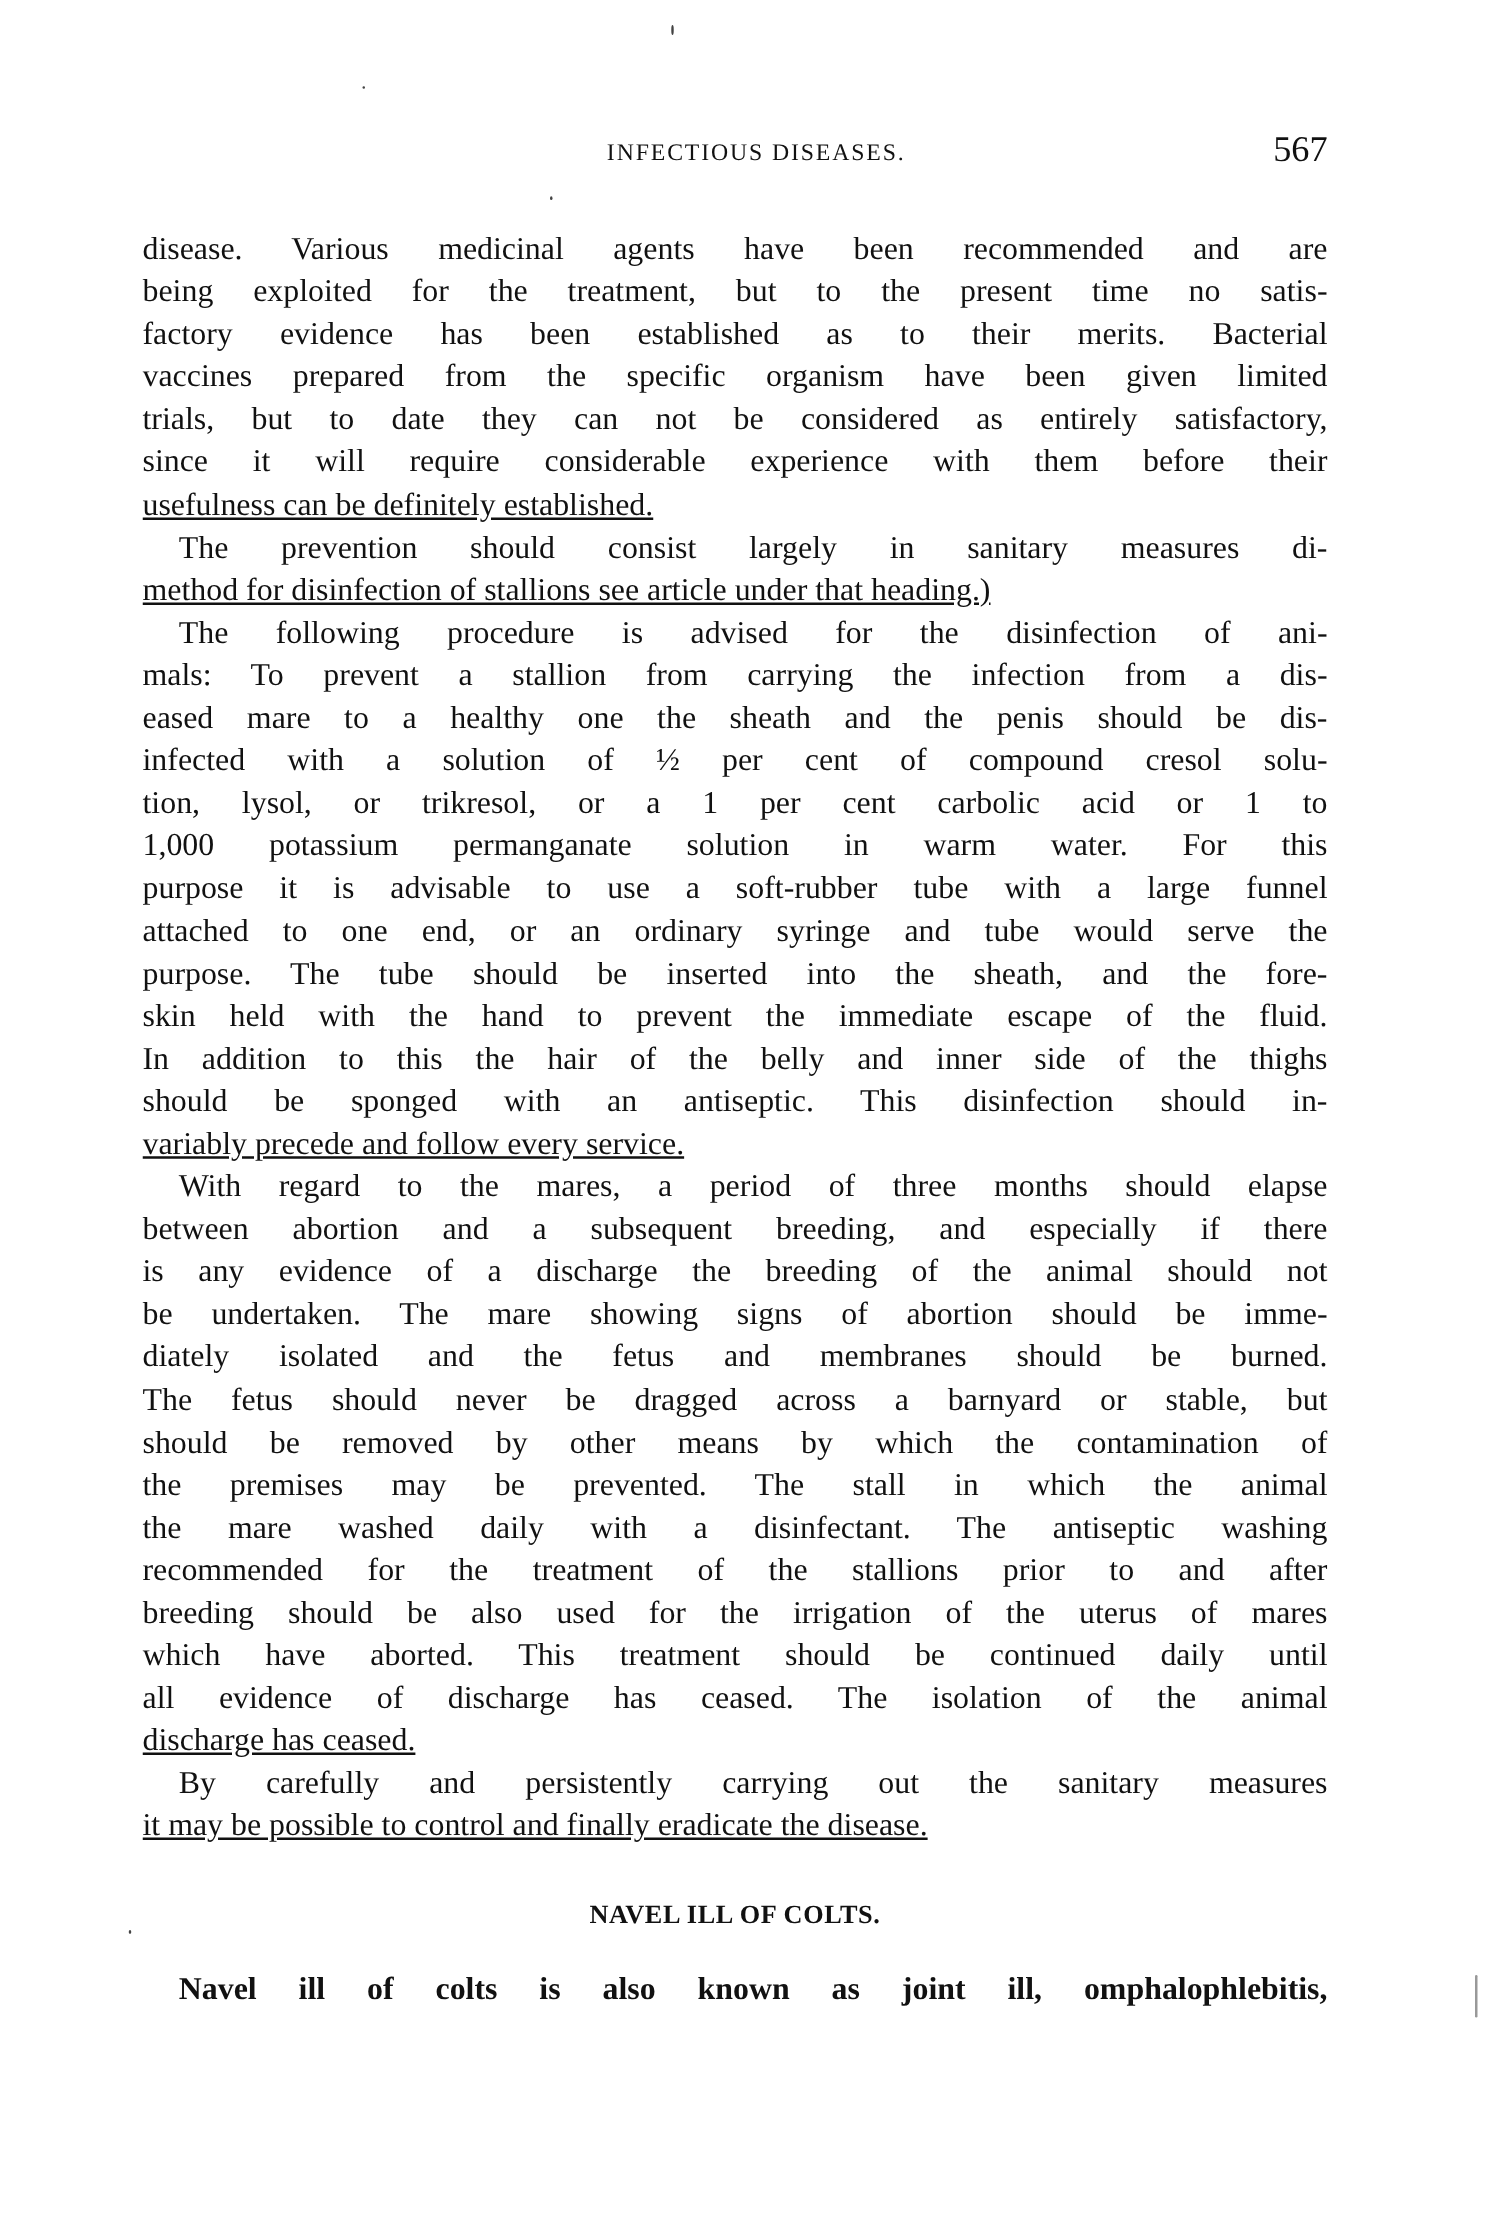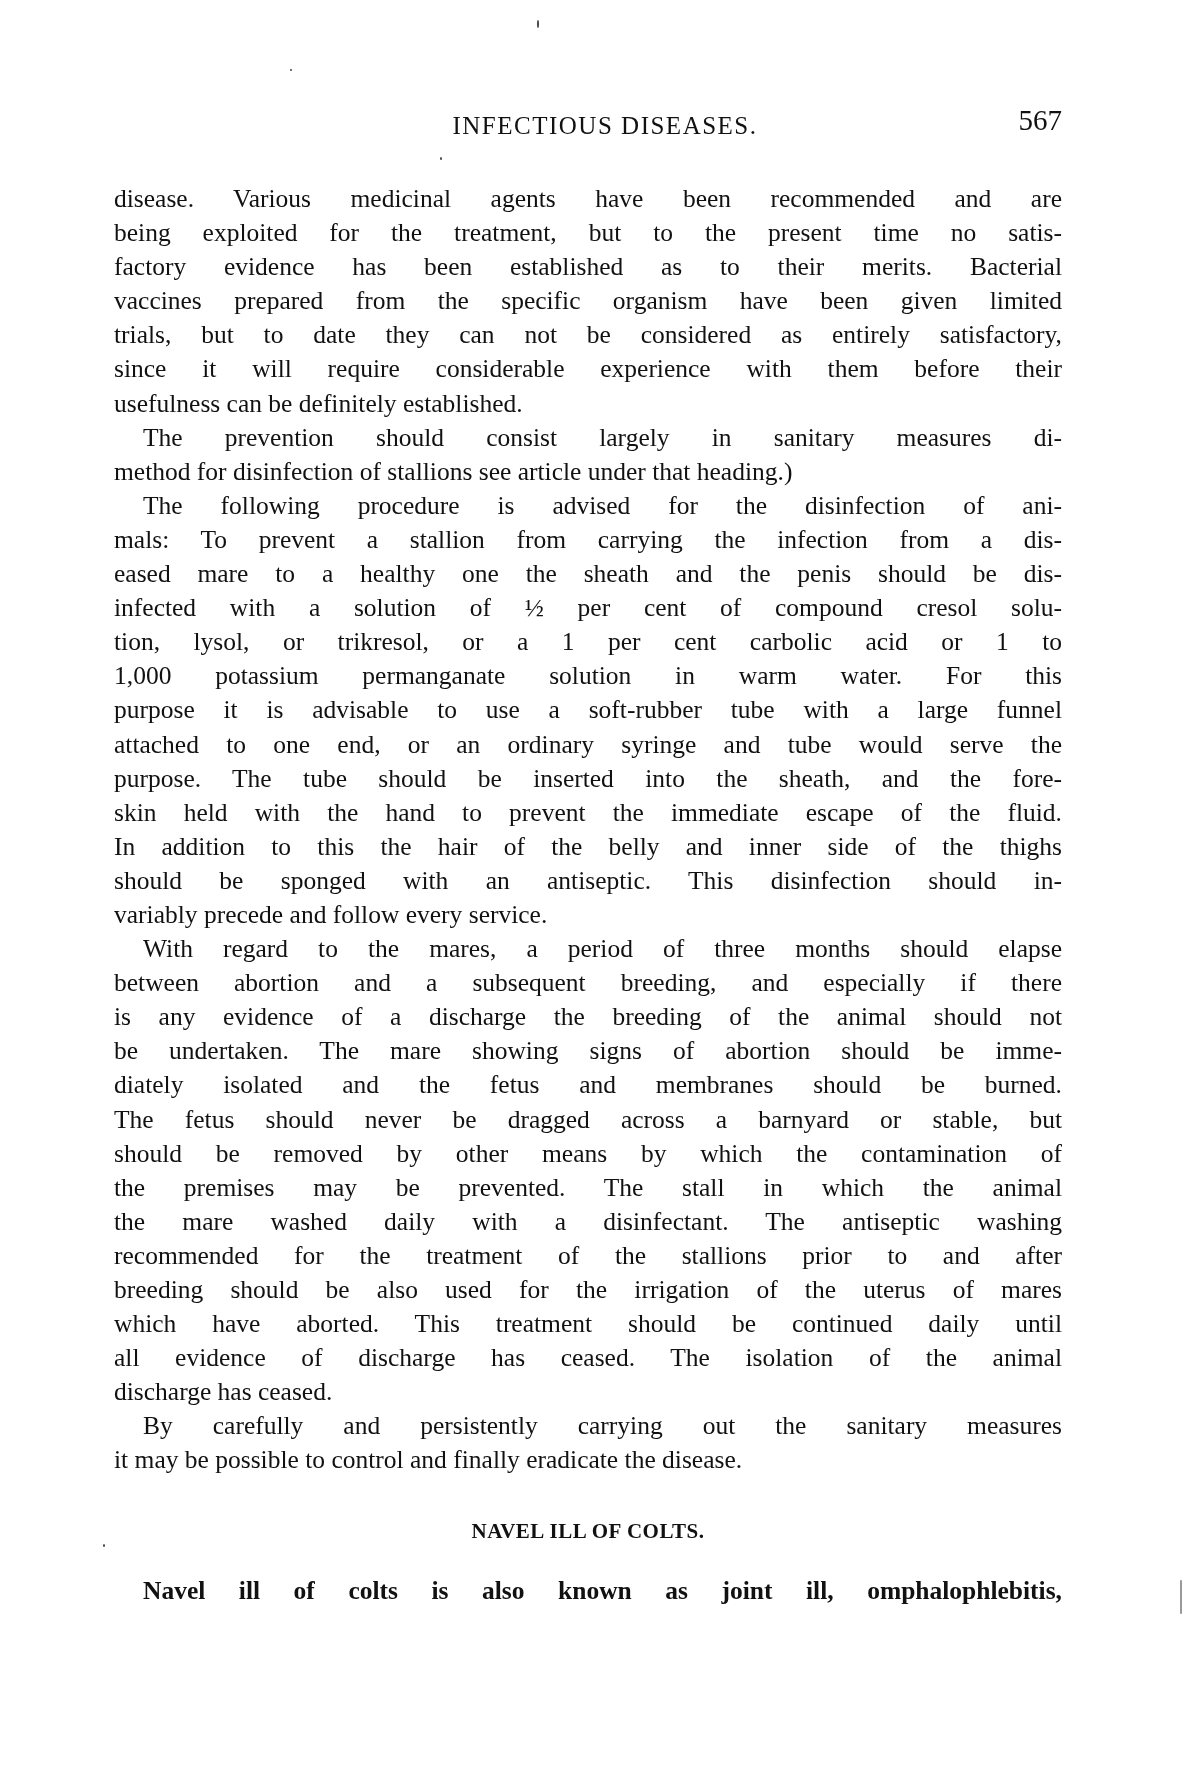--- a/index.html
+++ b/index.html
@@ -1,26 +1,26 @@
 <!DOCTYPE html>
 <html><head>
 <meta charset="utf-8">
 <style>
   html, body { margin: 0; padding: 0; background: #ffffff; }
   body { width: 1200px; height: 1788px; position: relative; overflow: hidden;
          font-family: "Liberation Serif", "DejaVu Serif", serif; color: #111; }
   .page { position: absolute; left: 0; top: 0; width: 1200px; height: 1788px; }
   .running-head { position: absolute; top: 102px; left: 148px; width: 914px; height: 40px; }
   .running-title { position: absolute; left: 0; right: 0; text-align: center;
-                   font-size: 25px; letter-spacing: 1.5px; top: 10px; }
+                   font-size: 19px; letter-spacing: 1.5px; top: 10px; }
   .page-number { position: absolute; right: 0; top: 2px; font-size: 29px; }
   .body { position: absolute; left: 114px; top: 182px; width: 948px; }
   .line { height: 34.1px; line-height: 34.1px; font-size: 25.5px; white-space: nowrap;
           text-align: justify; text-align-last: justify; overflow: hidden; }
-  .line.last { text-align-last: left; }
+  .line.last { text-align-last: left; text-decoration: underline; }
   .line.indent { padding-left: 29px; }
   .heading { text-align: center; font-size: 21px; font-weight: bold; letter-spacing: 0.5px;
              margin-top: 36px; height: 34px; line-height: 34px; }
   .bold-para { margin-top: 26px; }
   .bold-para .line { font-weight: bold; }
   .speck { position: absolute; background: #444; border-radius: 50%; }
 </style>
 </head>
 <body>
 

